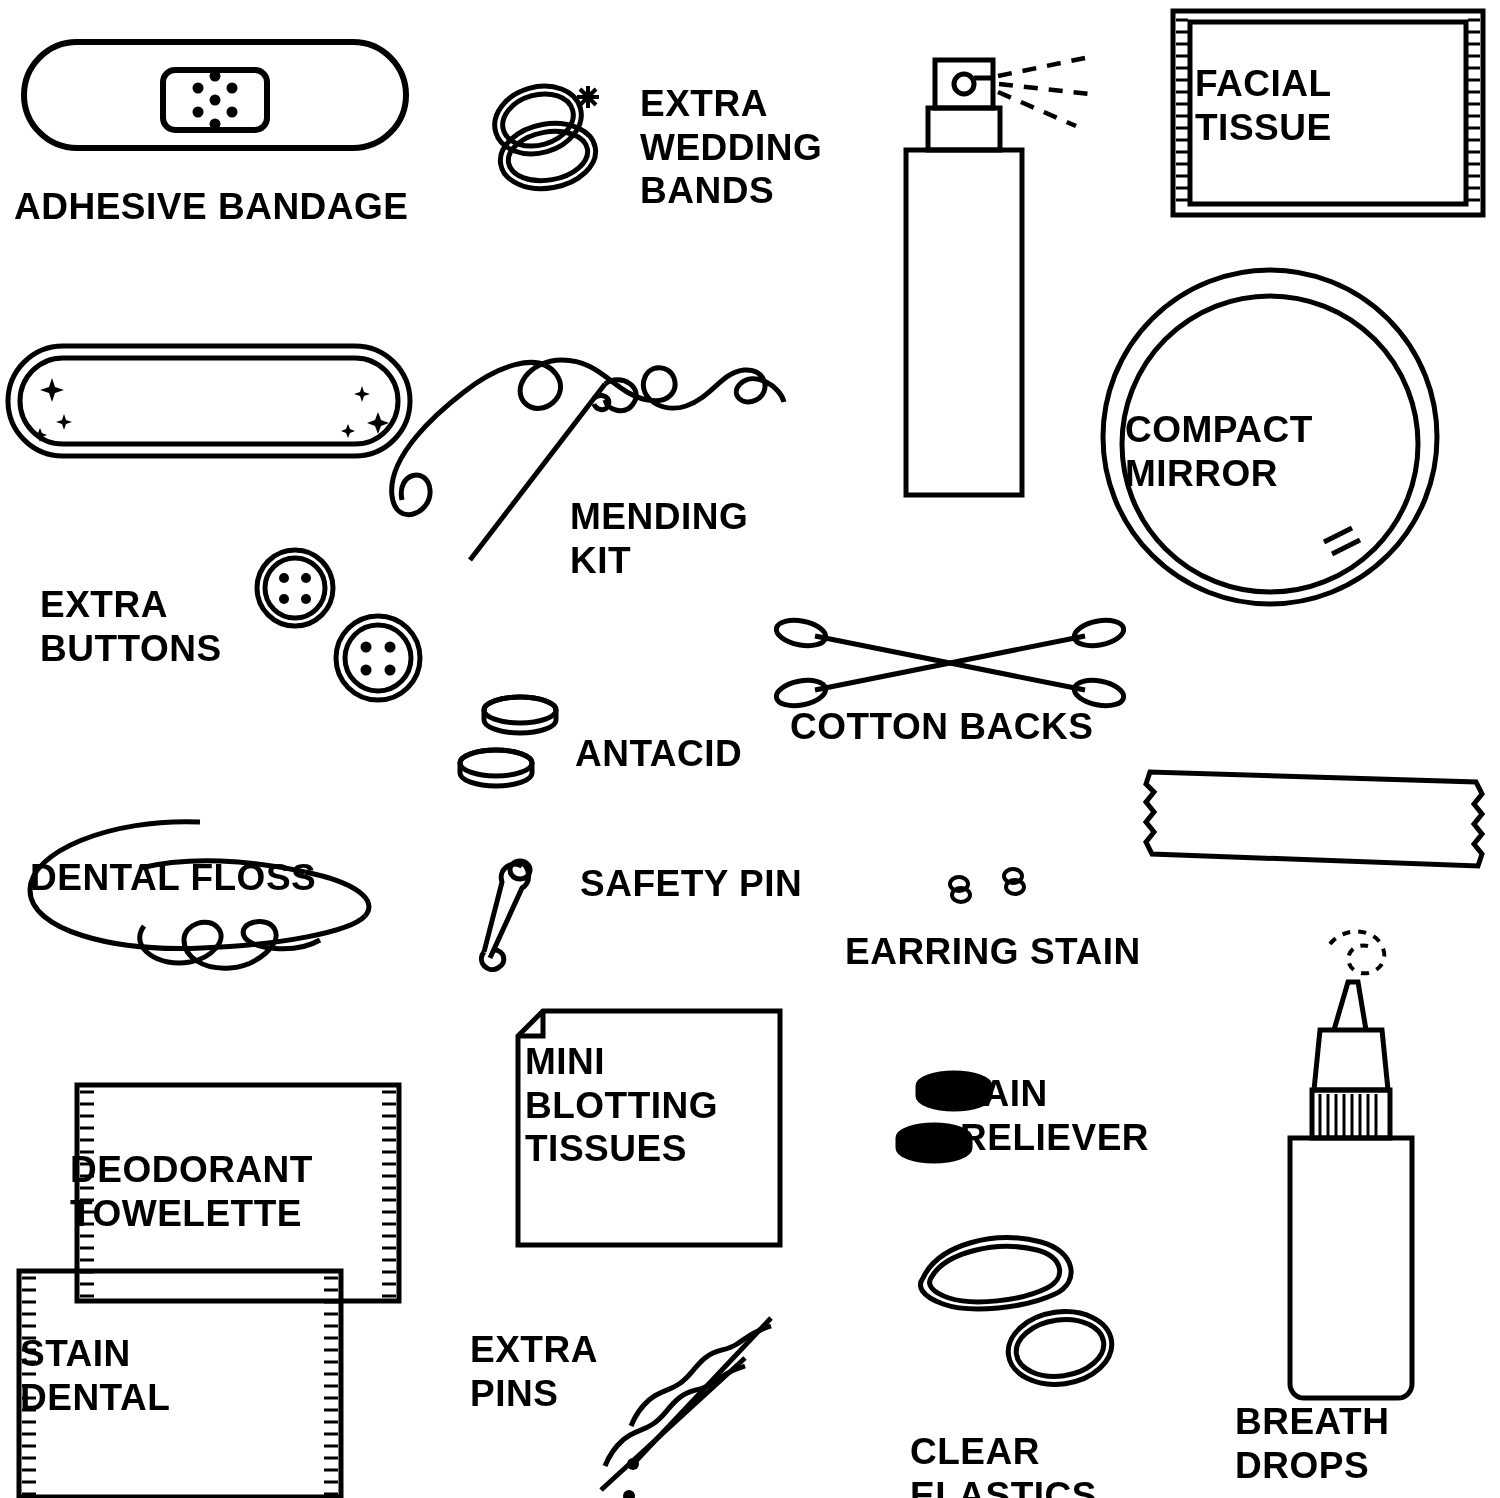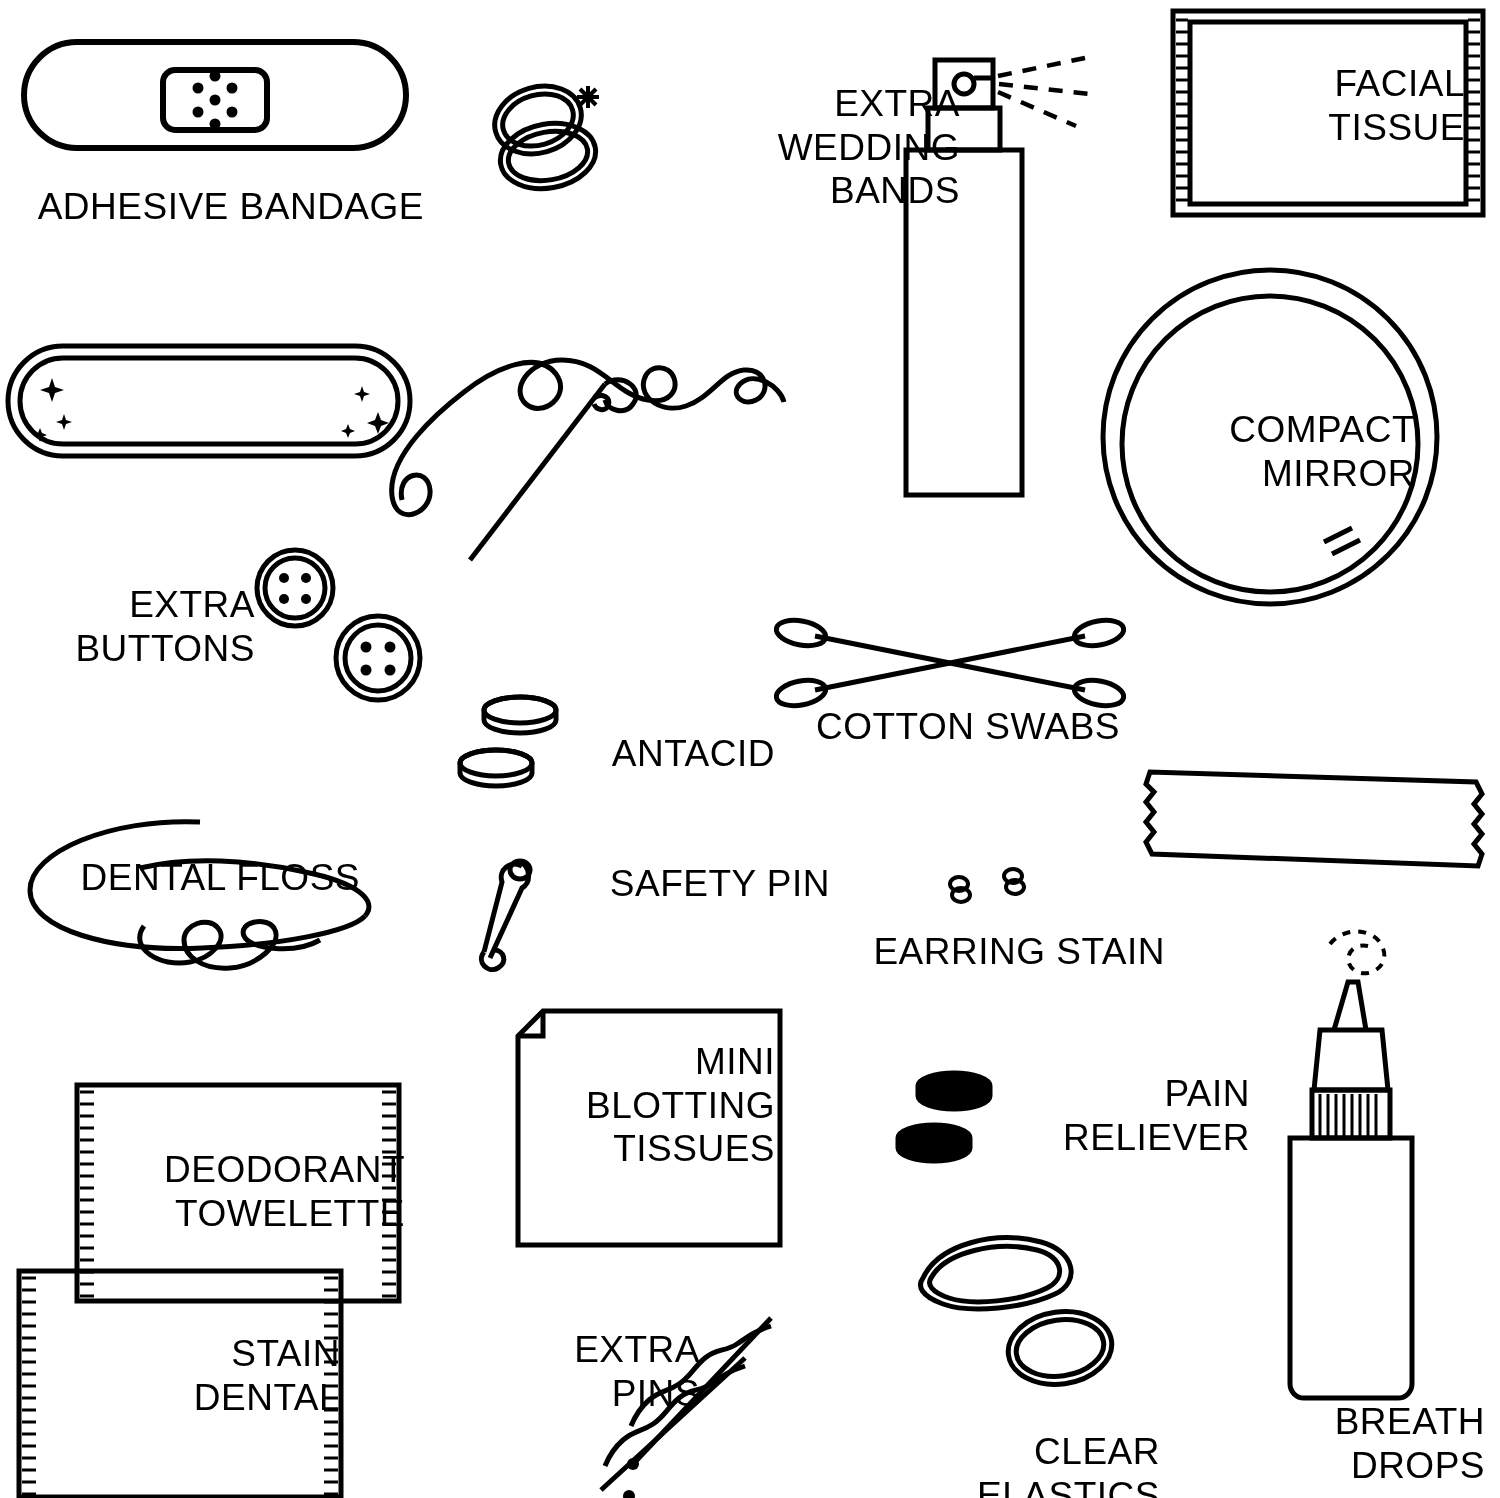--- a/index.html
+++ b/index.html
@@ -12,24 +12,24 @@
     width: 1500px;
     height: 1498px;
     background: #ffffff;
     font-family: "Liberation Sans", sans-serif;
     color: #000000;
     overflow: hidden;
   }
   .label {
     position: absolute;
     font-size: 37px;
-    font-weight: 400;
+    font-weight: 700;
     letter-spacing: 0.5px;
     line-height: 1.18;
-    text-align: right;
+    text-align: left;
     color: #000;
     white-space: pre-line;
   }
   .art {
     position: absolute;
   }
   .art svg { display: block; overflow: visible; }
 </style>
 </head>
 <body>
@@ -143,20 +143,22 @@
   </div>
 
   <div class="art" style="left:390px; top:320px;">
     <svg width="500" height="260" viewBox="0 0 500 260" fill="none" stroke="#000" stroke-width="5">
       <path d="M12 180 c-6 -28 26 -34 28 -10 c2 24 -34 38 -38 6 c-5 -40 46 -84 72 -104 c32 -25 74 -42 92 -18 c16 22 -14 44 -30 30 c-16 -14 2 -44 36 -44 c40 0 52 34 86 40 c22 4 30 -10 26 -22 c-5 -14 -26 -14 -30 2 c-5 18 18 34 42 26 c26 -9 36 -34 58 -36 c22 -2 28 22 12 30 c-14 7 -26 -6 -16 -16 c14 -14 40 2 44 18"></path>
       <path d="M80 240 L215 64"></path>
       <path d="M215 64 c16 -12 40 4 28 20 c-8 12 -26 6 -28 -4"></path>
       <path d="M204 78 c8 -6 18 0 14 8 c-3 6 -12 4 -14 -2"></path>
     </svg>
   </div>
+  <div class="label" style="left:570px; top:495px; width:310px;">MENDING
+KIT</div>
 
   <div class="art" style="left:1100px; top:262px;">
     <svg width="340" height="350" viewBox="0 0 340 350" fill="none" stroke="#000" stroke-width="5">
       <circle cx="170" cy="175" r="167"></circle>
       <circle cx="170" cy="182" r="148"></circle>
       <g stroke-width="5">
         <line x1="224" y1="280" x2="252" y2="266"></line>
         <line x1="232" y1="292" x2="260" y2="278"></line>
       </g>
     </svg>
@@ -200,21 +202,21 @@
         <ellipse cx="26" cy="13" rx="25" ry="12" transform="rotate(11 26 13)"></ellipse>
         <ellipse cx="324" cy="73" rx="25" ry="12" transform="rotate(11 324 73)"></ellipse>
       </g>
       <g>
         <line x1="40" y1="70" x2="310" y2="16"></line>
         <ellipse cx="26" cy="73" rx="25" ry="12" transform="rotate(-11 26 73)"></ellipse>
         <ellipse cx="324" cy="13" rx="25" ry="12" transform="rotate(-11 324 13)"></ellipse>
       </g>
     </svg>
   </div>
-  <div class="label" style="left:790px; top:705px; width:330px;">COTTON SWABS</div>
+  <div class="label" style="left:790px; top:705px; width:330px;">COTTON BACKS</div>
 
   <div class="art" style="left:1138px; top:758px;">
     <svg width="350" height="120" viewBox="0 0 350 120" fill="none" stroke="#000" stroke-width="5">
       <path d="M12 14 L8 26 L16 34 L8 44 L16 54 L8 64 L16 74 L8 84 L14 96
                L340 108 L344 96 L336 86 L344 76 L336 66 L344 56 L336 46 L344 36 L338 24 Z"></path>
     </svg>
   </div>
 
   <div class="art" style="left:20px; top:812px;">
     <svg width="400" height="200" viewBox="0 0 400 200" fill="none" stroke="#000" stroke-width="5">

